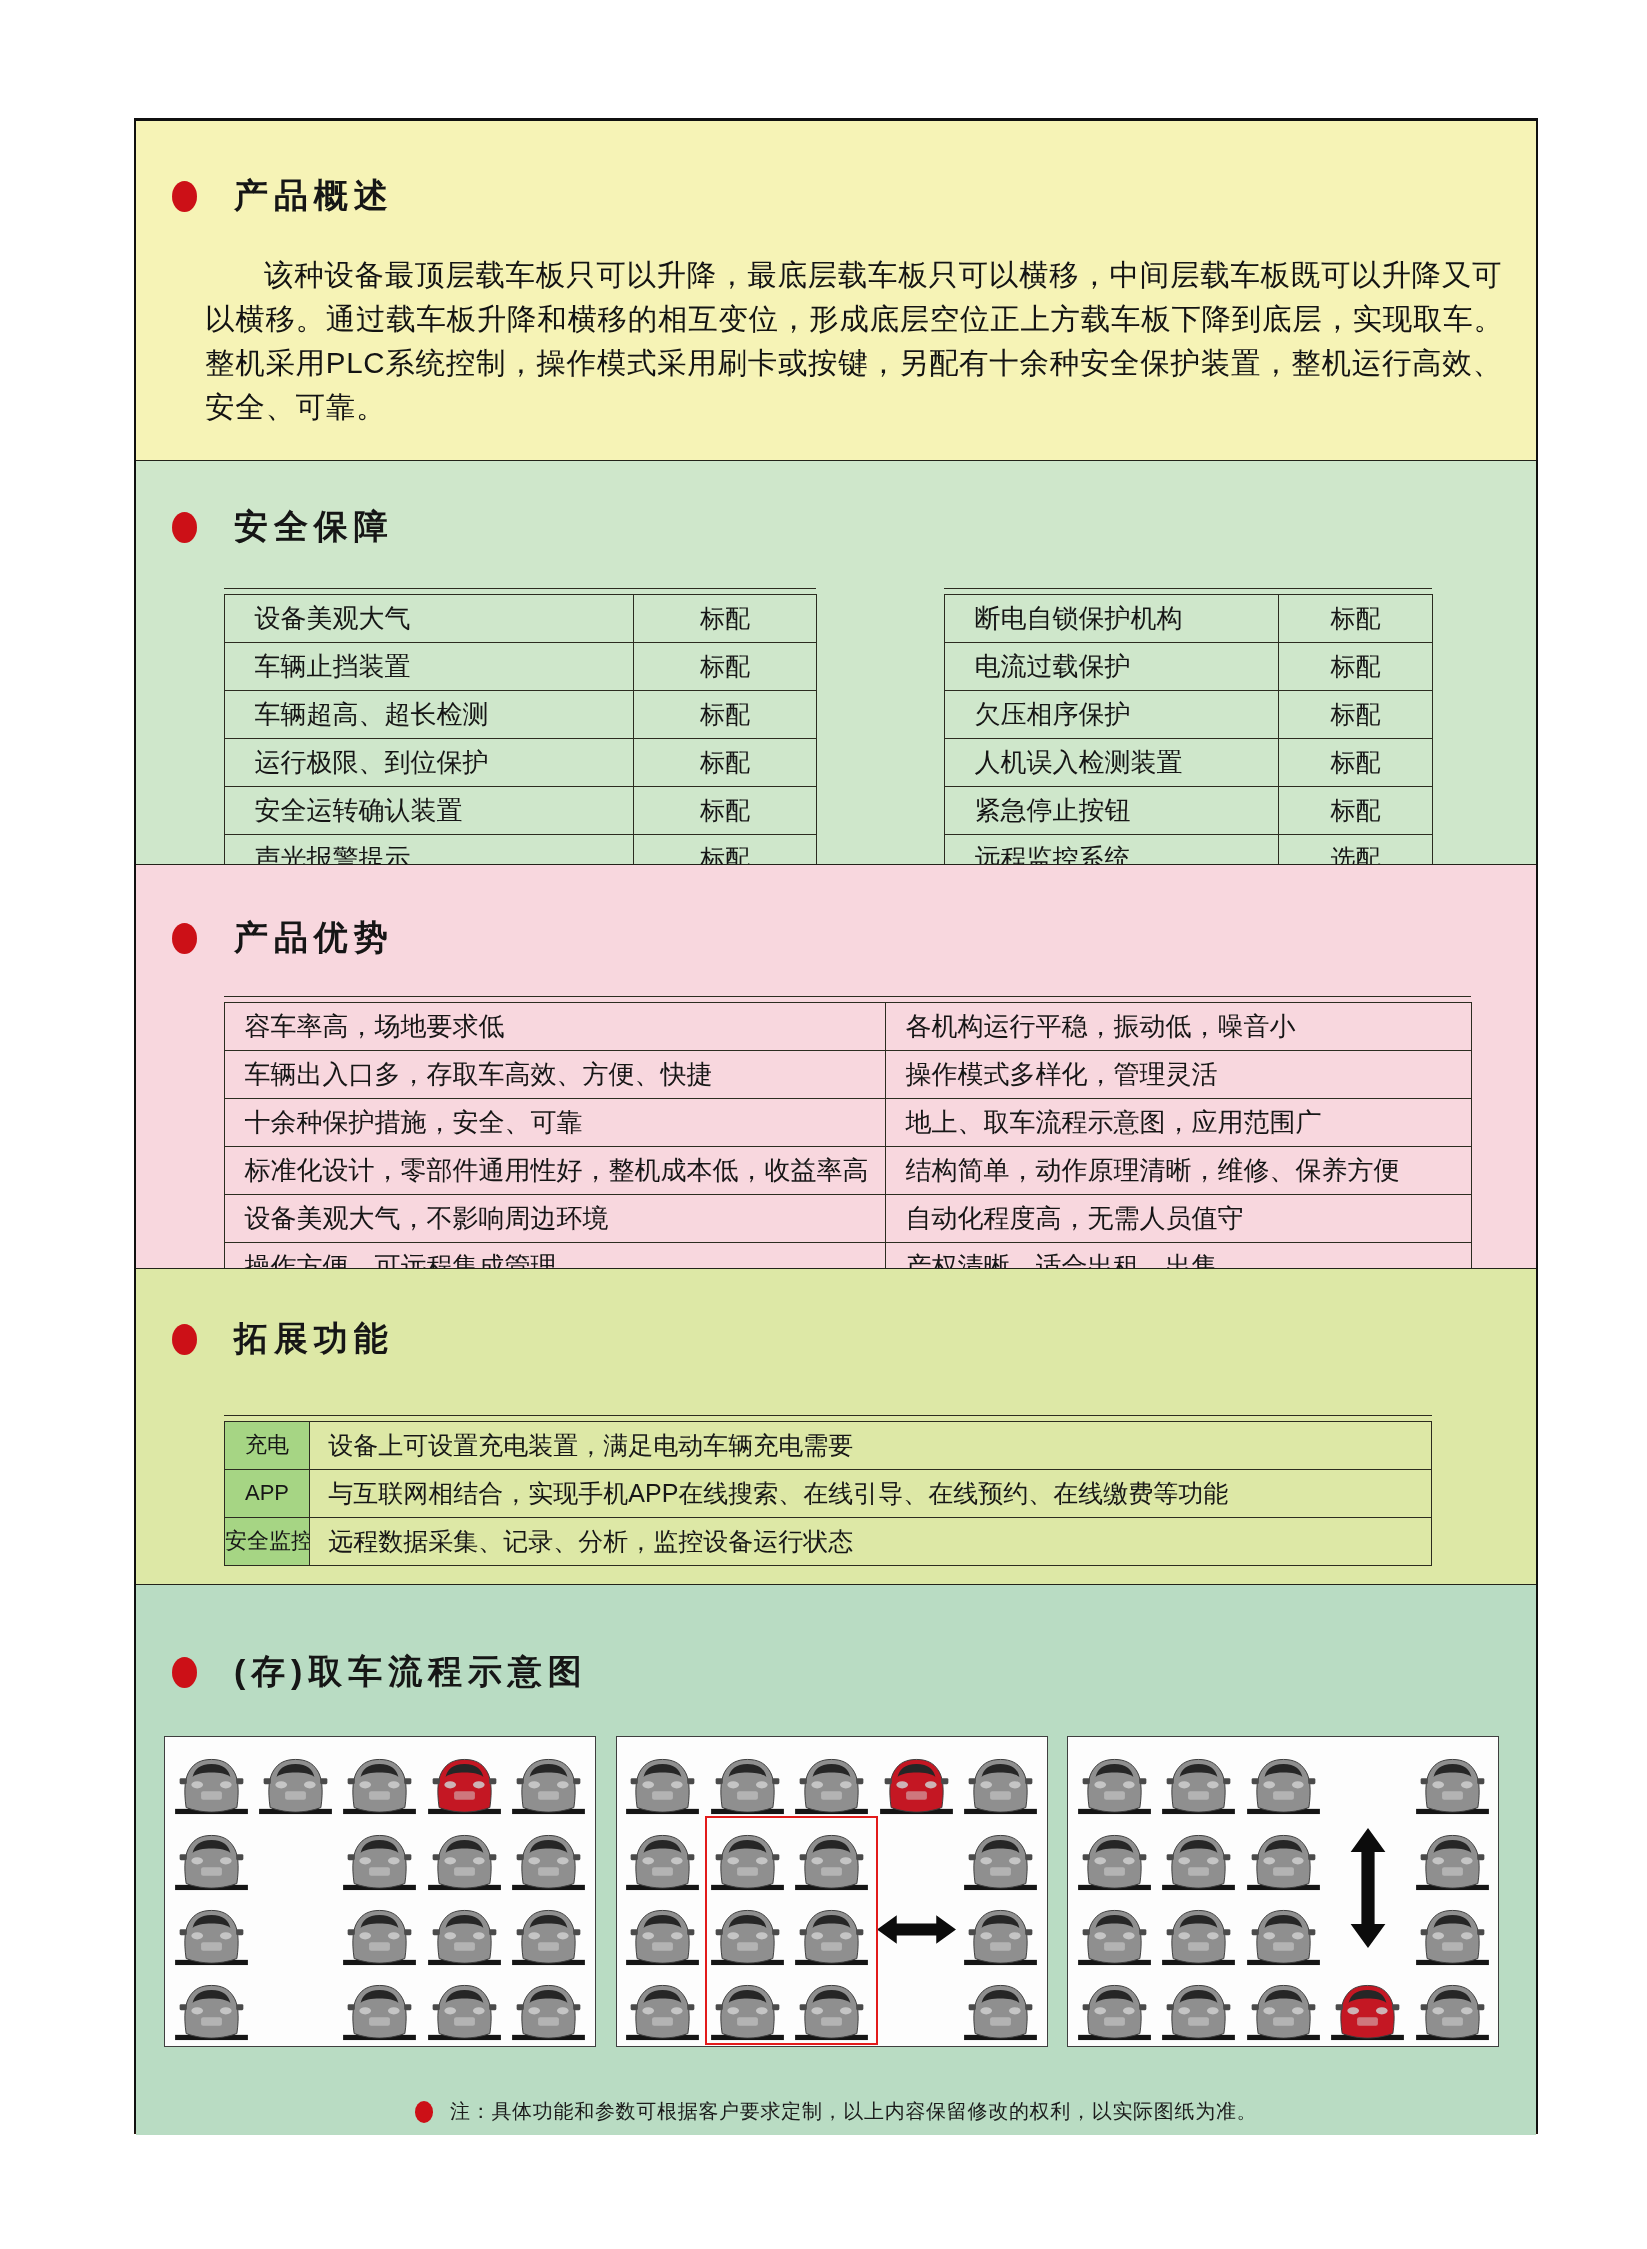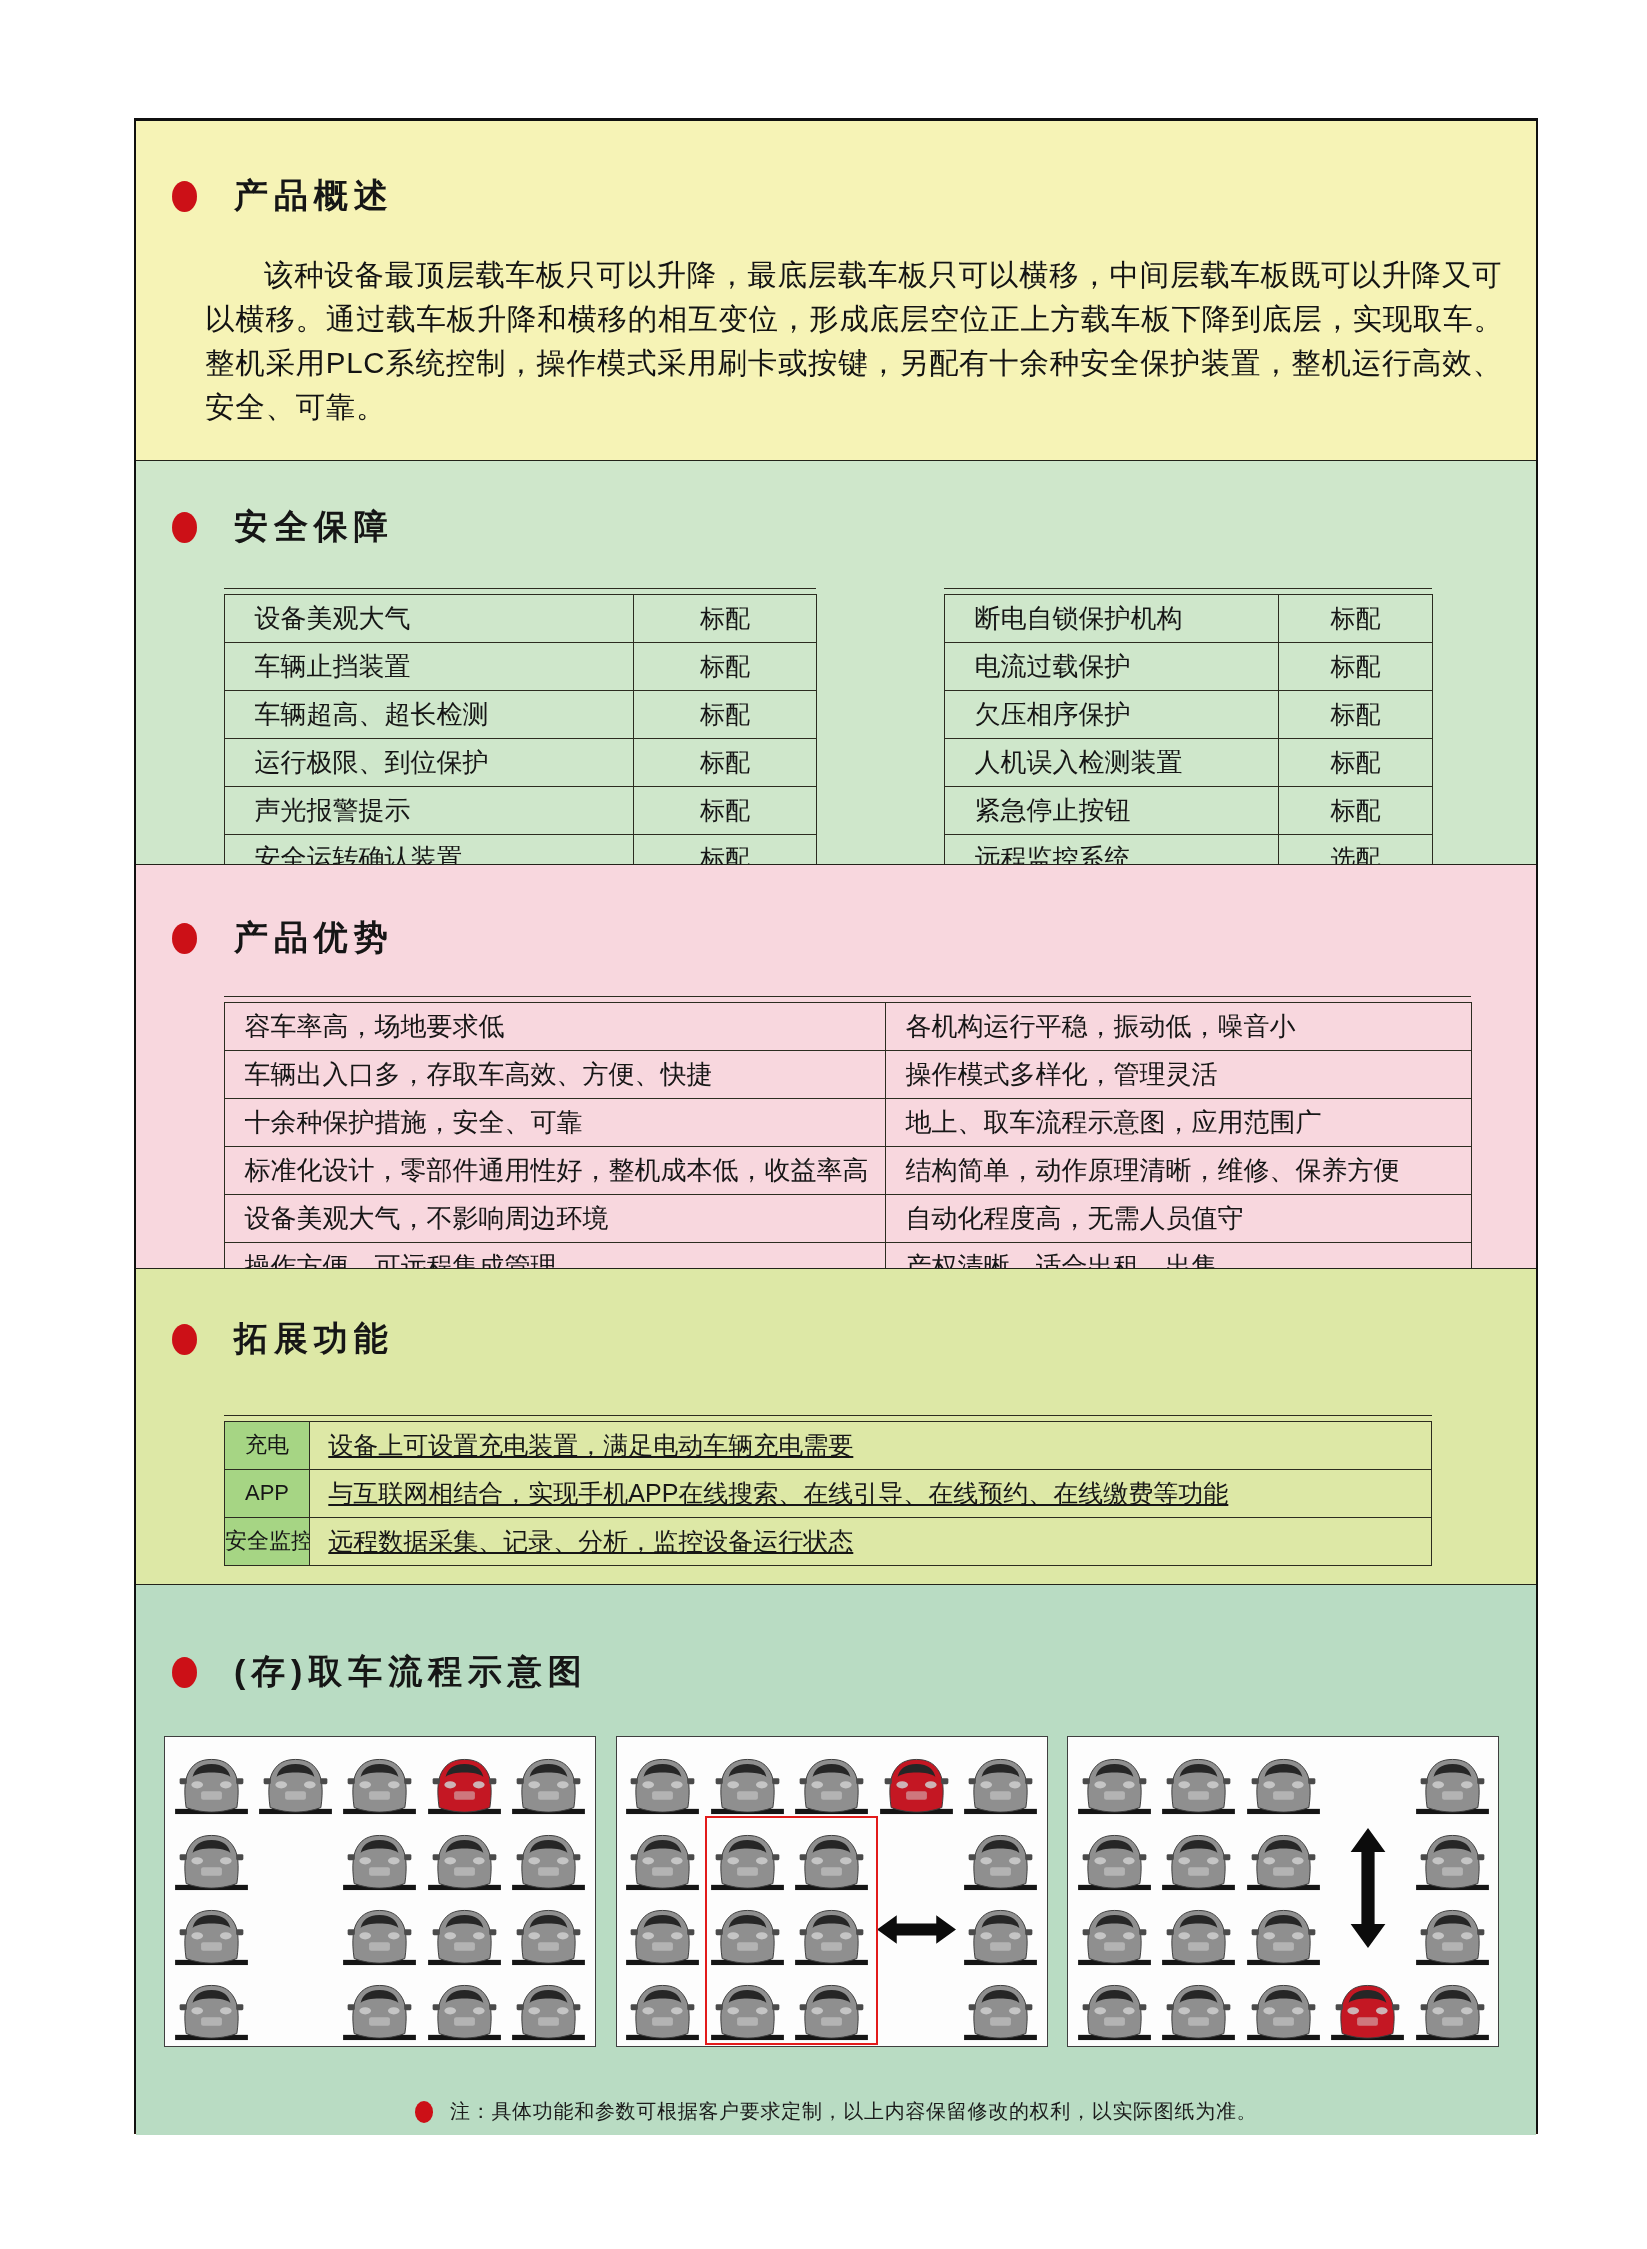--- a/index.html
+++ b/index.html
@@ -67,21 +67,21 @@
   .adv-wrap td.c0{width:661px;}
   .adv-wrap td.c1{width:586px;}
 
   .ext-wrap{margin:53px 0 0 88px;width:1208px;}
   .ext-wrap table.tbl{width:1208px;}
   .ext-wrap tr{height:50px;}
   .ext-wrap td.c0{
     width:85px;background:var(--ext-label-bg,#a6d584);
     text-align:center;font-size:22px;padding:0;
   }
-  .ext-wrap td.c1{font-size:25px;padding-left:18.3px;text-decoration:underline;}
+  .ext-wrap td.c1{font-size:25px;padding-left:18.3px;}
 
   
   .panels{display:flex;gap:19.6px;margin:41px 0 0 28px;}
   .panel{
     position:relative;width:432px;height:311px;box-sizing:border-box;
     background:#fdfdfd;border:1.3px solid #3f3f3f;padding:3.9px;
     display:grid;grid-template-columns:repeat(5,1fr);grid-template-rows:repeat(4,1fr);
   }
   .cell{position:relative;display:flex;align-items:flex-end;justify-content:center;}
   .cell svg.car{width:79px;height:65px;display:block;}
@@ -163,25 +163,25 @@
               </tr>
               <tr>
                 <td class="c0">车辆超高、超长检测</td>
                 <td class="c1">标配</td>
               </tr>
               <tr>
                 <td class="c0">运行极限、到位保护</td>
                 <td class="c1">标配</td>
               </tr>
               <tr>
+                <td class="c0">安全运转确认装置</td>
+                <td class="c1">标配</td>
+              </tr>
+              <tr>
                 <td class="c0">声光报警提示</td>
-                <td class="c1">标配</td>
-              </tr>
-              <tr>
-                <td class="c0">安全运转确认装置</td>
                 <td class="c1">标配</td>
               </tr>
             </tbody>
           </table>
       </div>
       <div class="tbl-wrap safety-right">
         <table class="tbl spec">
             <tbody>
               <tr>
                 <td class="c0">断电自锁保护机构</td>

